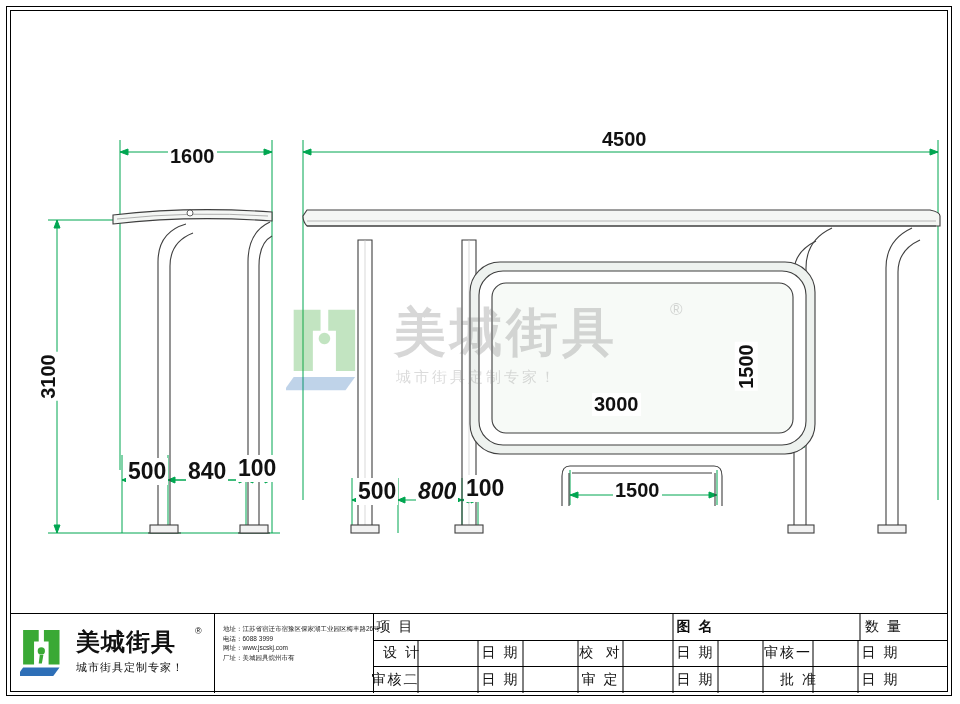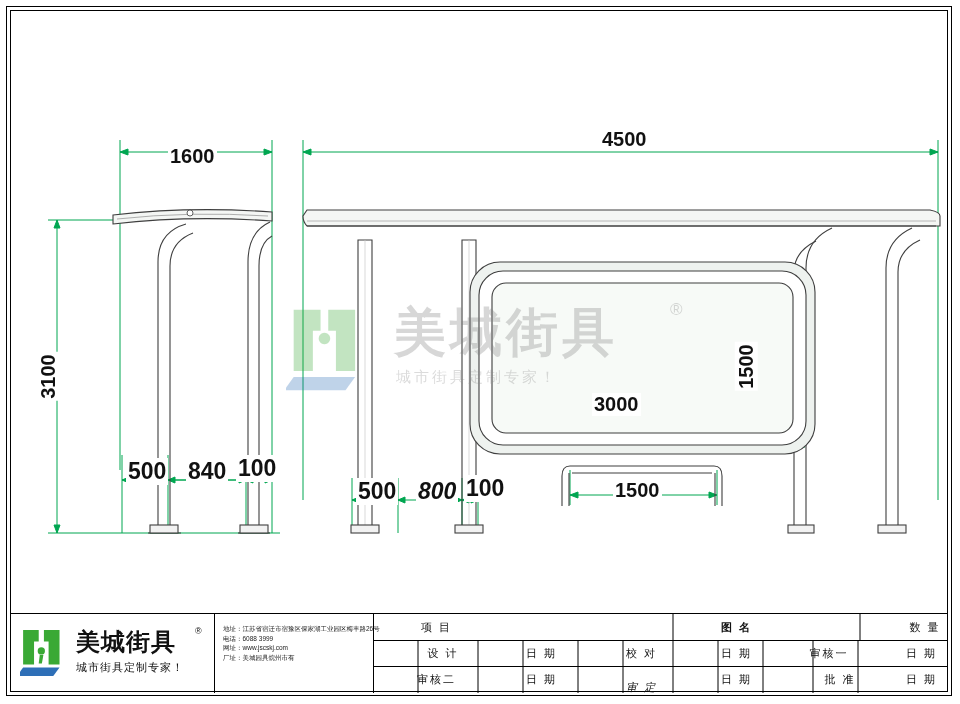--- a/index.html
+++ b/index.html
@@ -158,21 +158,21 @@
   .cell {
     position: absolute;
     box-sizing: border-box;
     font-size: 10px;
     color: #111;
     display: flex;
     align-items: center;
     justify-content: center;
     white-space: nowrap;
   }
-  .cell-label { font-size: 11px; letter-spacing: 2px; margin-left: 41px; }
+  .cell-label { font-size: 14px; letter-spacing: 2px; }
 </style>
 </head>
 <body>
 
 <div id="sheet">
 
   <div class="border-outer"></div>
   <div class="border-inner"></div>
 
   <svg class="draw" viewBox="0 0 960 704">
@@ -364,34 +364,34 @@
       <div class="cell" style="left:45px;top:0;width:255px;height:26px;"></div>
       <div class="cell cell-label" style="left:300px;top:0;width:45px;height:26px;font-weight:bold;">图 名</div>
       <div class="cell" style="left:345px;top:0;width:142px;height:26px;"></div>
       <div class="cell cell-label" style="left:487px;top:0;width:48px;height:26px;">数 量</div>
       <div class="cell" style="left:535px;top:0;width:40px;height:26px;"></div>
 
       <div class="cell cell-label" style="left:0;top:26px;width:58px;height:26px;">设 计</div>
       <div class="cell" style="left:45px;top:26px;width:60px;height:26px;"></div>
       <div class="cell cell-label" style="left:105px;top:26px;width:45px;height:26px;">日 期</div>
       <div class="cell" style="left:150px;top:26px;width:55px;height:26px;"></div>
-      <div class="cell cell-label" style="left:205px;top:26px;width:45px;height:26px;">校 对</div>
+      <div class="cell cell-label" style="left:205px;top:26px;width:45px;height:26px;font-family:Liberation Mono, monospace;">校 对</div>
       <div class="cell" style="left:250px;top:26px;width:50px;height:26px;"></div>
       <div class="cell cell-label" style="left:300px;top:26px;width:45px;height:26px;">日 期</div>
       <div class="cell" style="left:345px;top:26px;width:45px;height:26px;"></div>
       <div class="cell cell-label" style="left:390px;top:26px;width:50px;height:26px;">审核一</div>
       <div class="cell" style="left:440px;top:26px;width:45px;height:26px;"></div>
       <div class="cell cell-label" style="left:485px;top:26px;width:45px;height:26px;">日 期</div>
       <div class="cell" style="left:530px;top:26px;width:45px;height:26px;"></div>
 
       <div class="cell cell-label" style="left:0;top:52px;width:45px;height:27px;">审核二</div>
       <div class="cell" style="left:45px;top:52px;width:60px;height:27px;"></div>
       <div class="cell cell-label" style="left:105px;top:52px;width:45px;height:27px;">日 期</div>
       <div class="cell" style="left:150px;top:52px;width:55px;height:27px;"></div>
-      <div class="cell cell-label" style="left:205px;top:60px;width:45px;height:27px;font-style:italic;">审 定</div>
+      <div class="cell cell-label" style="left:205px;top:52px;width:45px;height:27px;">审 定</div>
       <div class="cell" style="left:250px;top:52px;width:50px;height:27px;"></div>
       <div class="cell cell-label" style="left:300px;top:52px;width:45px;height:27px;">日 期</div>
       <div class="cell" style="left:345px;top:52px;width:45px;height:27px;"></div>
       <div class="cell cell-label" style="left:390px;top:52px;width:72px;height:27px;">批 准</div>
       <div class="cell" style="left:440px;top:52px;width:45px;height:27px;"></div>
       <div class="cell cell-label" style="left:485px;top:52px;width:45px;height:27px;">日 期</div>
       <div class="cell" style="left:530px;top:52px;width:45px;height:27px;"></div>
     </div>
   </div>
 

